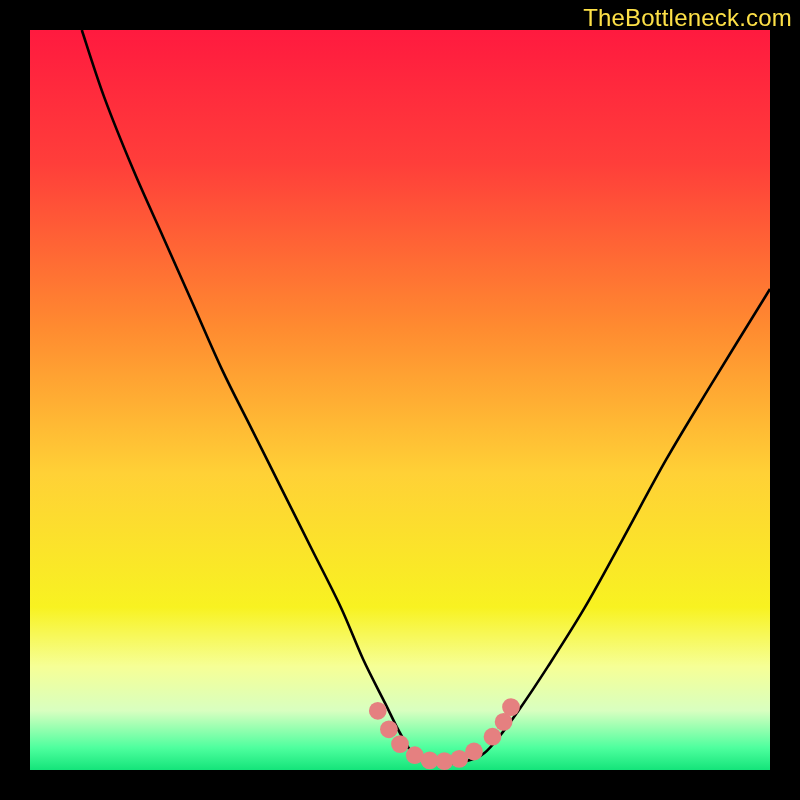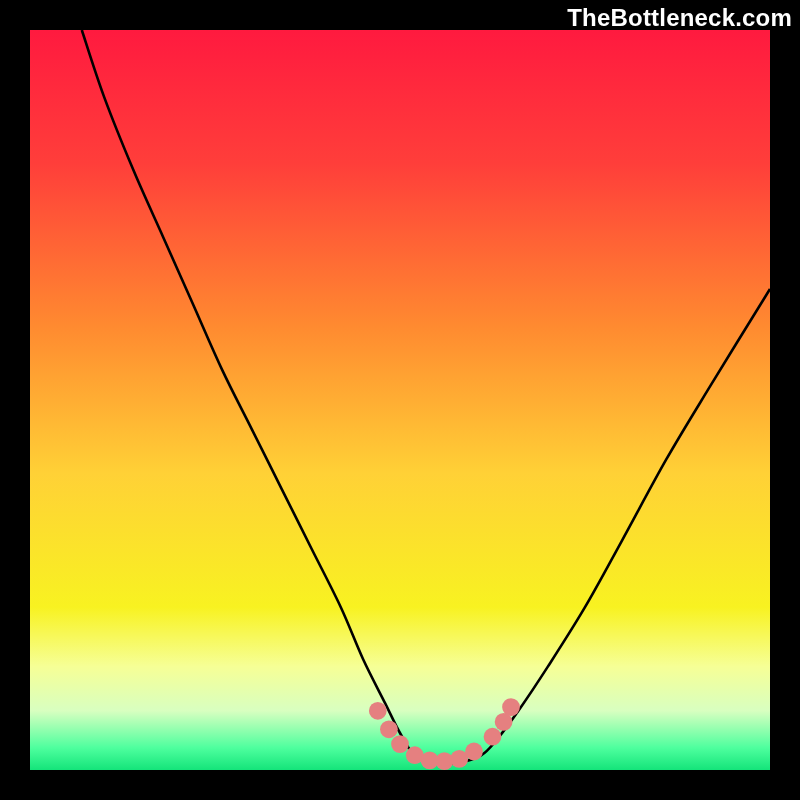--- a/index.html
+++ b/index.html
@@ -32,22 +32,22 @@
     top: 0;
     width: 100%;
     height: 100%;
   }
   .watermark {
     position: absolute;
     top: 4px;
     right: 8px;
     font-family: Arial, Helvetica, sans-serif;
     font-size: 24px;
-    font-weight: 700;
-    color: #ffffff;
+    font-weight: 400;
+    color: #fde047;
     letter-spacing: 0.2px;
   }
   svg.curve {
     position: absolute;
     left: 0;
     top: 0;
     width: 740px;
     height: 740px;
   }
 </style>

